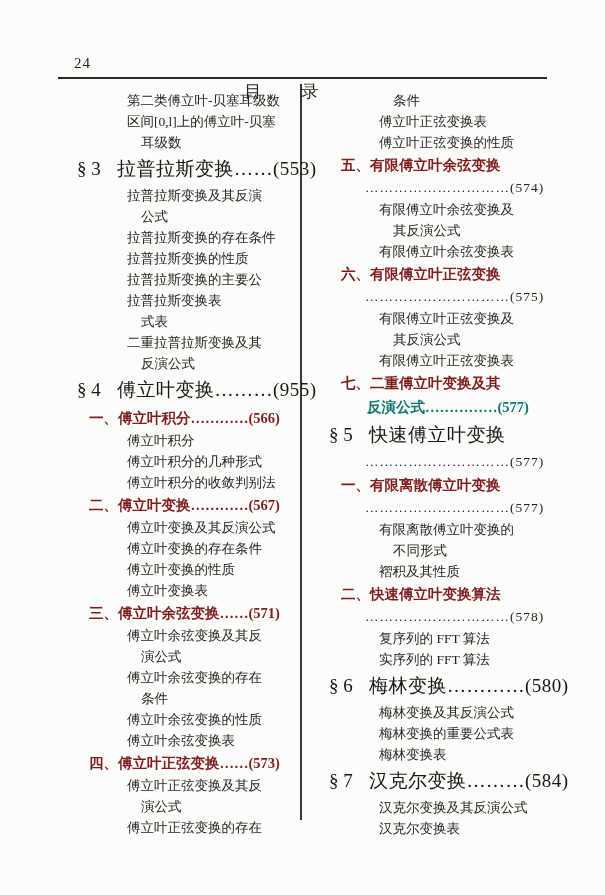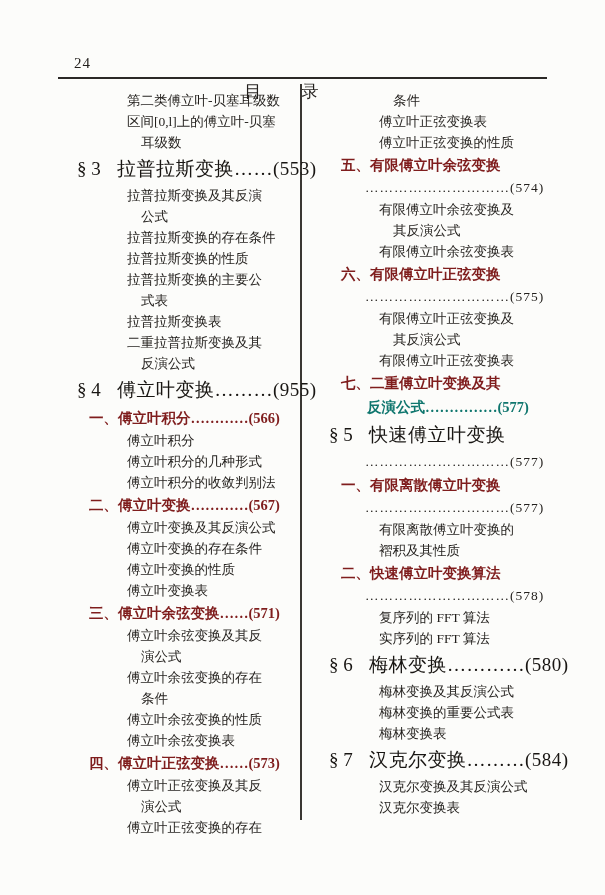--- a/index.html
+++ b/index.html
@@ -52,22 +52,22 @@
       <div class="row cont">耳级数</div>
       <div class="row section">
         <span class="mark">§ 3</span>
         <span class="ttl">拉普拉斯变换……(553)</span>
       </div>
       <div class="row item">拉普拉斯变换及其反演</div>
       <div class="row cont">公式</div>
       <div class="row item">拉普拉斯变换的存在条件</div>
       <div class="row item">拉普拉斯变换的性质</div>
       <div class="row item">拉普拉斯变换的主要公</div>
+      <div class="row item">拉普拉斯变换表</div>
       <div class="row cont">式表</div>
-      <div class="row item">拉普拉斯变换表</div>
       <div class="row item">二重拉普拉斯变换及其</div>
       <div class="row cont">反演公式</div>
       <div class="row section">
         <span class="mark">§ 4</span>
         <span class="ttl">傅立叶变换………(955)</span>
       </div>
       <div class="row sub">一、傅立叶积分…………(566)</div>
       <div class="row item">傅立叶积分</div>
       <div class="row item">傅立叶积分的几种形式</div>
       <div class="row item">傅立叶积分的收敛判别法</div>
@@ -105,20 +105,21 @@
       <div class="row sub">七、二重傅立叶变换及其</div>
       <div class="row subcont">反演公式……………(577)</div>
       <div class="row section">
         <span class="mark">§ 5</span>
         <span class="ttl">快速傅立叶变换</span>
       </div>
       <div class="row dots">…………………………(577)</div>
       <div class="row sub">一、有限离散傅立叶变换</div>
       <div class="row dots">…………………………(577)</div>
       <div class="row item">有限离散傅立叶变换的</div>
+      <div class="row cont">不同形式</div>
       <div class="row item">褶积及其性质</div>
       <div class="row sub">二、快速傅立叶变换算法</div>
       <div class="row dots">…………………………(578)</div>
       <div class="row item">复序列的 FFT 算法</div>
       <div class="row item">实序列的 FFT 算法</div>
       <div class="row section">
         <span class="mark">§ 6</span>
         <span class="ttl">梅林变换…………(580)</span>
       </div>
       <div class="row item">梅林变换及其反演公式</div>

